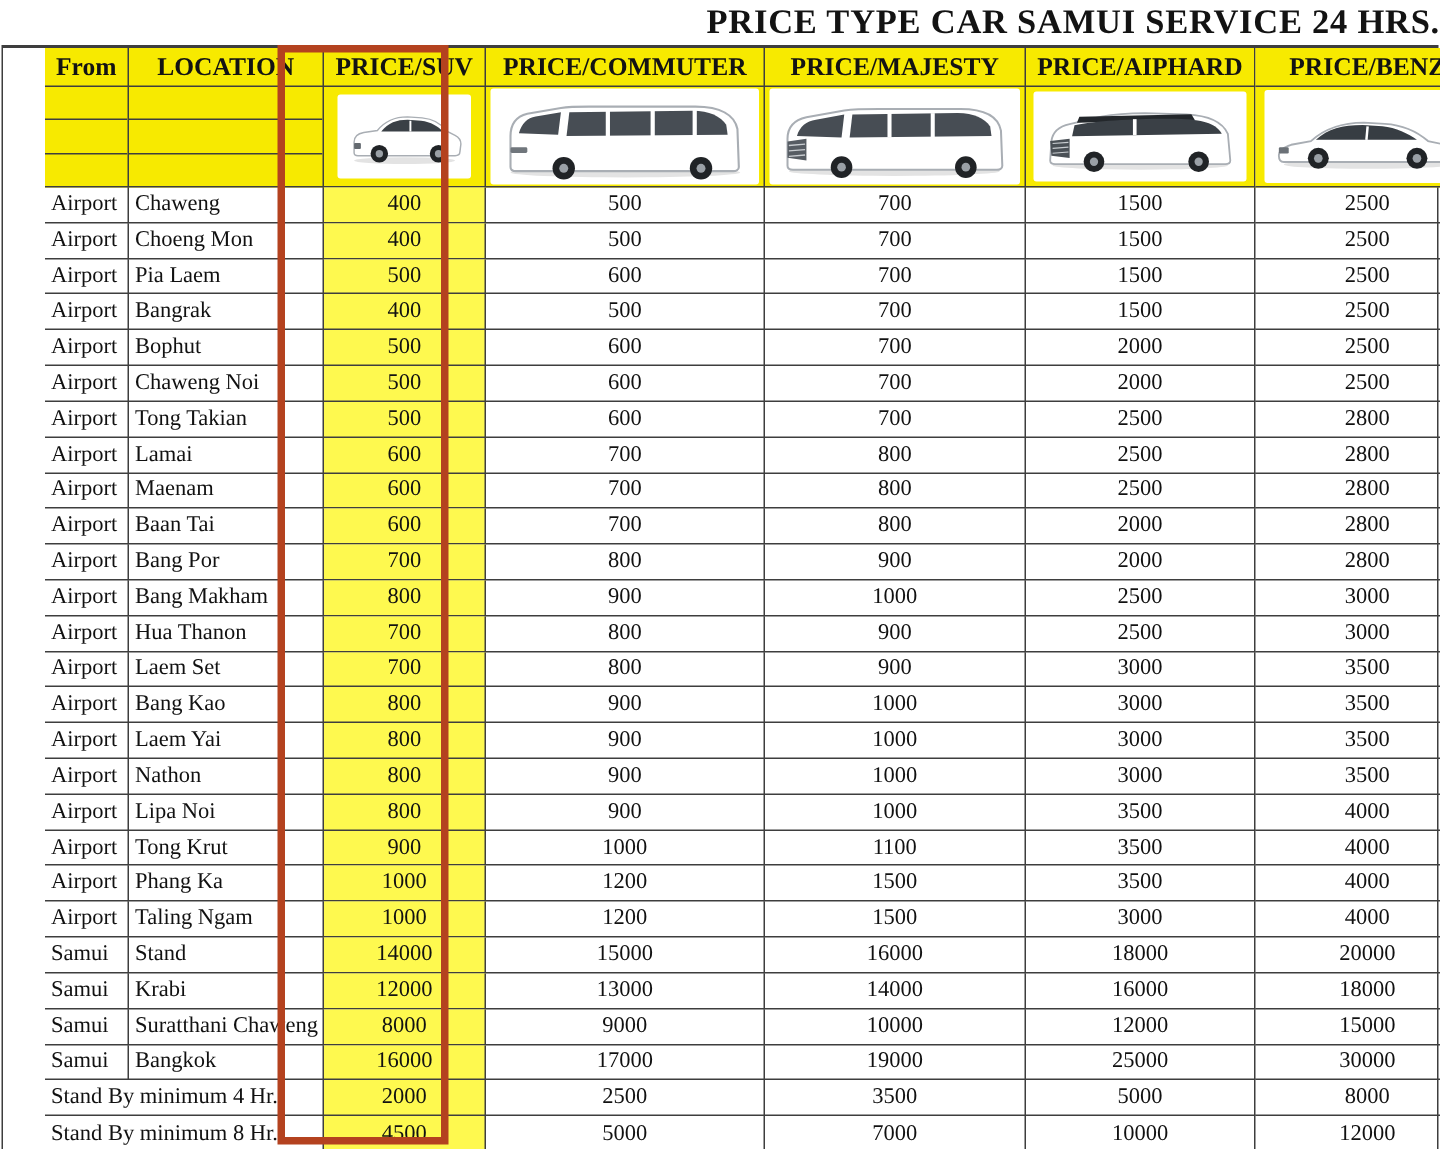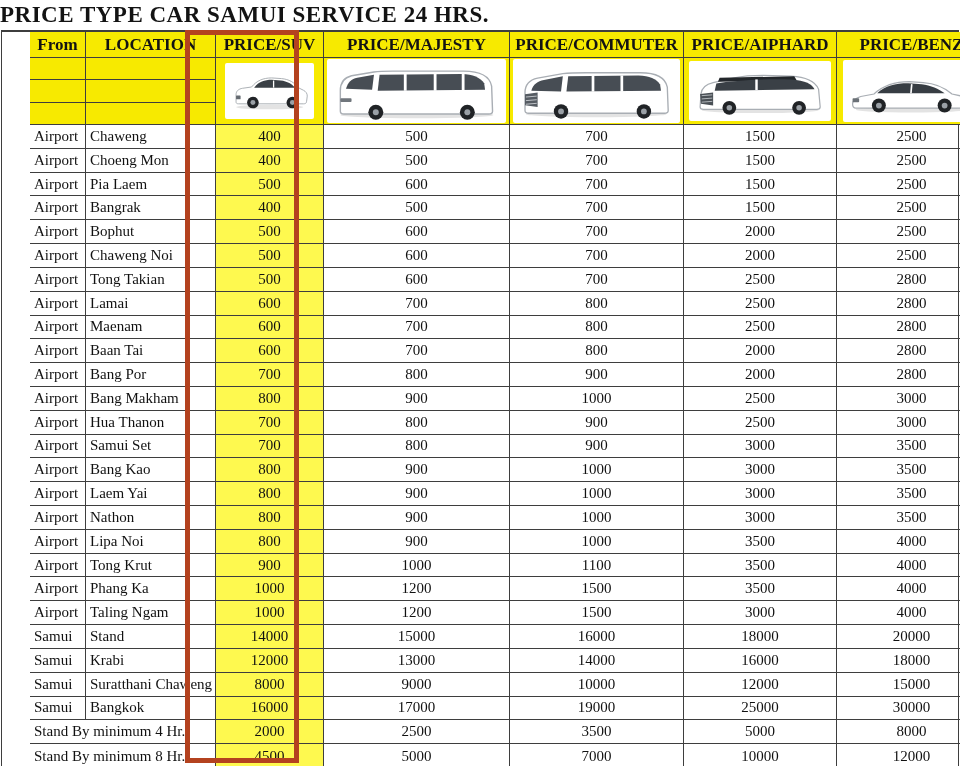--- a/index.html
+++ b/index.html
@@ -6,21 +6,21 @@
   html,body { width: 960px; height: 766px; }
   body {
     font-family: "Liberation Serif", "DejaVu Serif", serif;
     background: #ffffff;
     color: #111;
   }
   .page { width: 960px; height: 766px; background: var(--page-bg, #fff); overflow: hidden; }
 
   .title {
     height: 30px; line-height: 30px;
-    text-align: left; font-weight: bold; font-size: 23px;
+    text-align: right; font-weight: bold; font-size: 23px;
     letter-spacing: 0.5px; color: #131313;
   }
 
   .table {
     position: relative;
     width: 958px; margin-left: 1px;
     border: 1px solid var(--line);
     border-top-width: 2px;
   }
   .grid7 { display: grid; grid-template-columns: 56px 130px 108px 186px 174px 153px 149px; padding-left: 28px; }
@@ -90,22 +90,22 @@
 <div class="page">
 
   <div class="title">PRICE TYPE CAR SAMUI SERVICE 24 HRS.</div>
 
   <div class="table">
 
     <div class="thead grid7">
       <div class="th">From</div>
       <div class="th">LOCATION</div>
       <div class="th">PRICE/SUV</div>
+      <div class="th">PRICE/COMMUTER</div>
       <div class="th">PRICE/MAJESTY</div>
-      <div class="th">PRICE/COMMUTER</div>
       <div class="th">PRICE/AIPHARD</div>
       <div class="th">PRICE/BENZ</div>
     </div>
 
     <div class="imgrow grid7">
       <div class="imgcell subcol">
         <div class="sub"></div>
         <div class="sub"></div>
         <div class="sub"></div>
       </div>
@@ -321,21 +321,21 @@
     <div class="td txt c-from">Airport</div>
     <div class="td txt c-location">Hua Thanon</div>
     <div class="td num suv c-suv">700</div>
     <div class="td num c-commuter">800</div>
     <div class="td num c-majesty">900</div>
     <div class="td num c-aiphard">2500</div>
     <div class="td num c-benz">3000</div>
   </div>
         <div class="tr grid7">
     <div class="td txt c-from">Airport</div>
-    <div class="td txt c-location">Samui Set</div>
+    <div class="td txt c-location">Laem Set</div>
     <div class="td num suv c-suv">700</div>
     <div class="td num c-commuter">800</div>
     <div class="td num c-majesty">900</div>
     <div class="td num c-aiphard">3000</div>
     <div class="td num c-benz">3500</div>
   </div>
         <div class="tr grid7">
     <div class="td txt c-from">Airport</div>
     <div class="td txt c-location">Bang Kao</div>
     <div class="td num suv c-suv">800</div>

